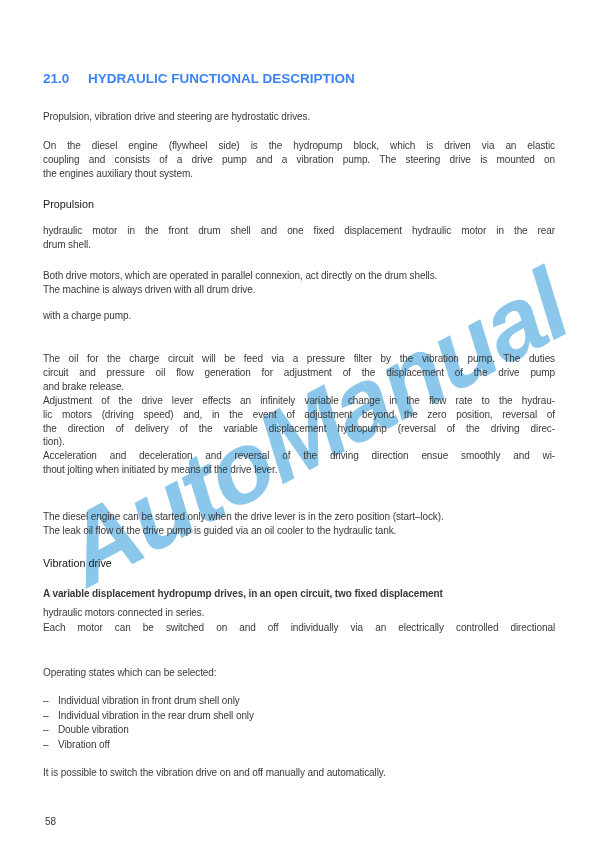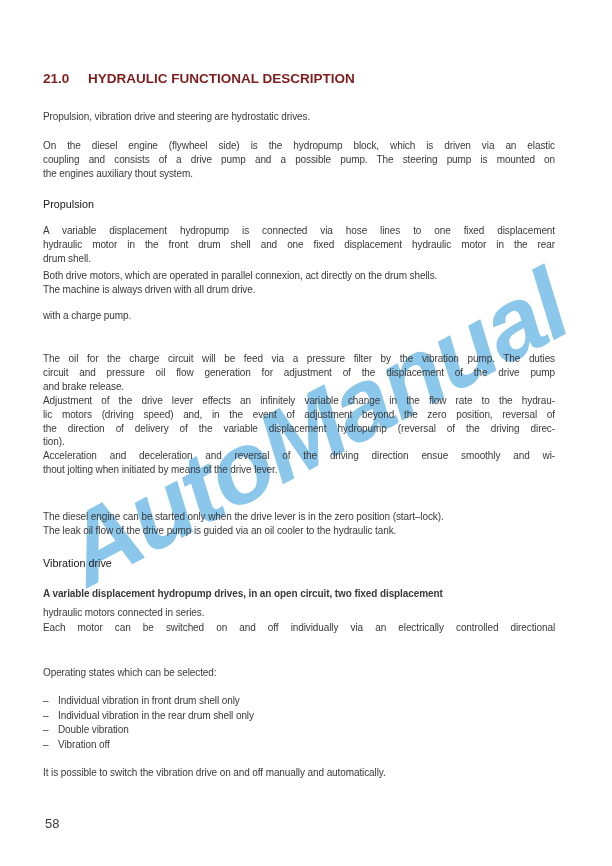--- a/index.html
+++ b/index.html
@@ -30,21 +30,21 @@
     position: absolute;
     left: 43px;
     top: 0;
     width: 512px;
     z-index: 1;
   }
   .block { position: absolute; left: 0; width: 512px; }
   .h1 {
     font-size: 13.5px;
     font-weight: bold;
-    color: #7f1d1d;
+    color: #3b82f6;
     line-height: 16px;
     white-space: nowrap;
   }
   .h1 .hnum { display: inline-block; width: 45px; }
   .h2 {
     font-size: 10.8px;
     font-weight: normal;
     color: #161616;
     line-height: 14px;
   }
@@ -55,21 +55,21 @@
   }
   .ln { text-align: left; }
   .jl { text-align: justify; text-align-last: justify; }
   .bold { font-weight: bold; color: #222222; }
   .list-item { display: flex; line-height: 14.55px; }
   .dash { width: 15px; flex: 0 0 15px; }
   .pagenum {
     position: absolute;
     left: 45px;
     top: 816px;
-    font-size: 13px;
+    font-size: 10px;
     color: #3a3a3a;
     z-index: 1;
     text-align: right;
   }
 </style>
 </head>
 <body>
 
 <div class="page">
 
@@ -80,28 +80,27 @@
     <div class="block h1" style="top:71px;">
       <span class="hnum">21.0</span><span>HYDRAULIC FUNCTIONAL DESCRIPTION</span>
     </div>
 
     <div class="block para" style="top:110px;">
       <div class="ln">Propulsion, vibration drive and steering are hydrostatic drives.</div>
     </div>
 
     <div class="block para" style="top:139px;">
       <div class="ln jl">On the diesel engine (flywheel side) is the hydropump block, which is driven via an elastic</div>
-      <div class="ln jl">coupling and consists of a drive pump and a possible pump. The steering pump is mounted on</div>
+      <div class="ln jl">coupling and consists of a drive pump and a vibration pump. The steering drive is mounted on</div>
       <div class="ln">the engines auxiliary thout system.</div>
     </div>
 
     <div class="block h2" style="top:197px;">Propulsion</div>
 
     <div class="block para" style="top:224px;">
-      <div class="ln jl">A variable displacement hydropump is connected via hose lines to one fixed displacement</div>
       <div class="ln jl">hydraulic motor in the front drum shell and one fixed displacement hydraulic motor in the rear</div>
       <div class="ln">drum shell.</div>
     </div>
 
     <div class="block para" style="top:269px;">
       <div class="ln">Both drive motors, which are operated in parallel connexion, act directly on the drum shells.</div>
       <div class="ln">The machine is always driven with all drum drive.</div>
     </div>
 
     <div class="block para" style="top:309px;">

